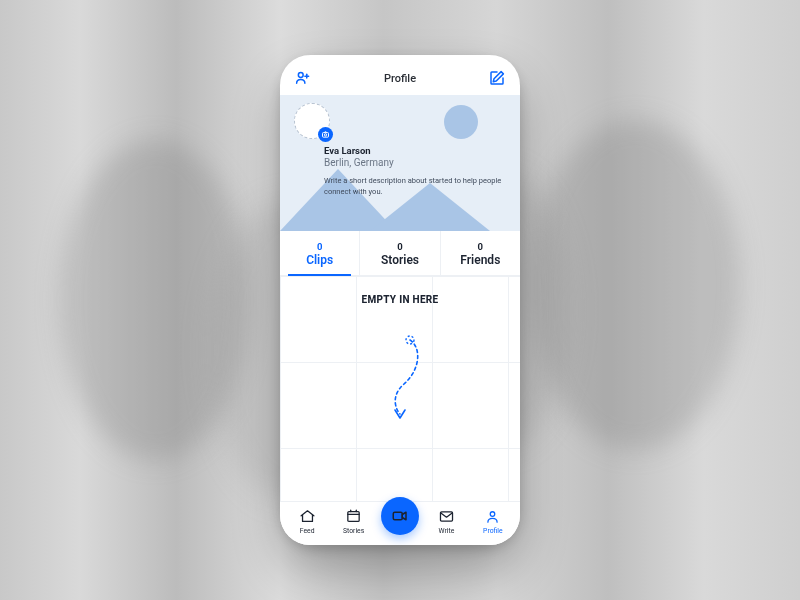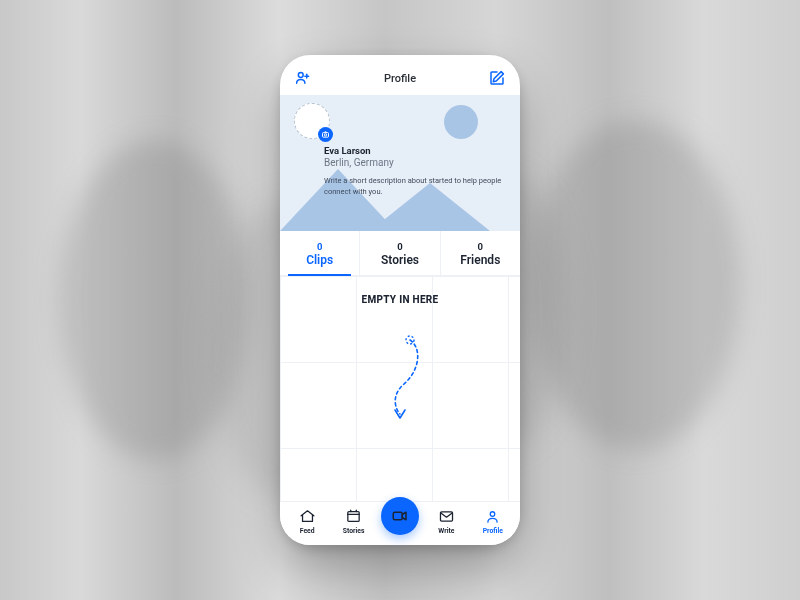--- a/index.html
+++ b/index.html
@@ -133,21 +133,21 @@
   .nav {
     display:flex; align-items:flex-end; justify-content:space-around;
     padding:6px 4px 10px 4px;
     border-top:1px solid #edf0f4;
     position:relative;
     background:#fff;
   }
   .nav-item {
     flex:1; display:flex; flex-direction:column; align-items:center; gap:2px;
   }
-  .nav-item .nlabel { font-size:6.8px; font-weight:700; color:#1c2330; }
+  .nav-item .nlabel { font-size:6.8px; font-weight:400; color:#1c2330; }
   .nav-item.active .nlabel { color:#0a66ff; }
   .nav-item.active svg { stroke:#0a66ff; }
   .record-btn {
     width:38px; height:38px; border-radius:50%;
     background:#0a66ff;
     display:flex; align-items:center; justify-content:center;
     margin-top:-14px;
     box-shadow:0 4px 10px rgba(10,102,255,0.35);
   }
   .nav-item svg { stroke:#1c2330; }

